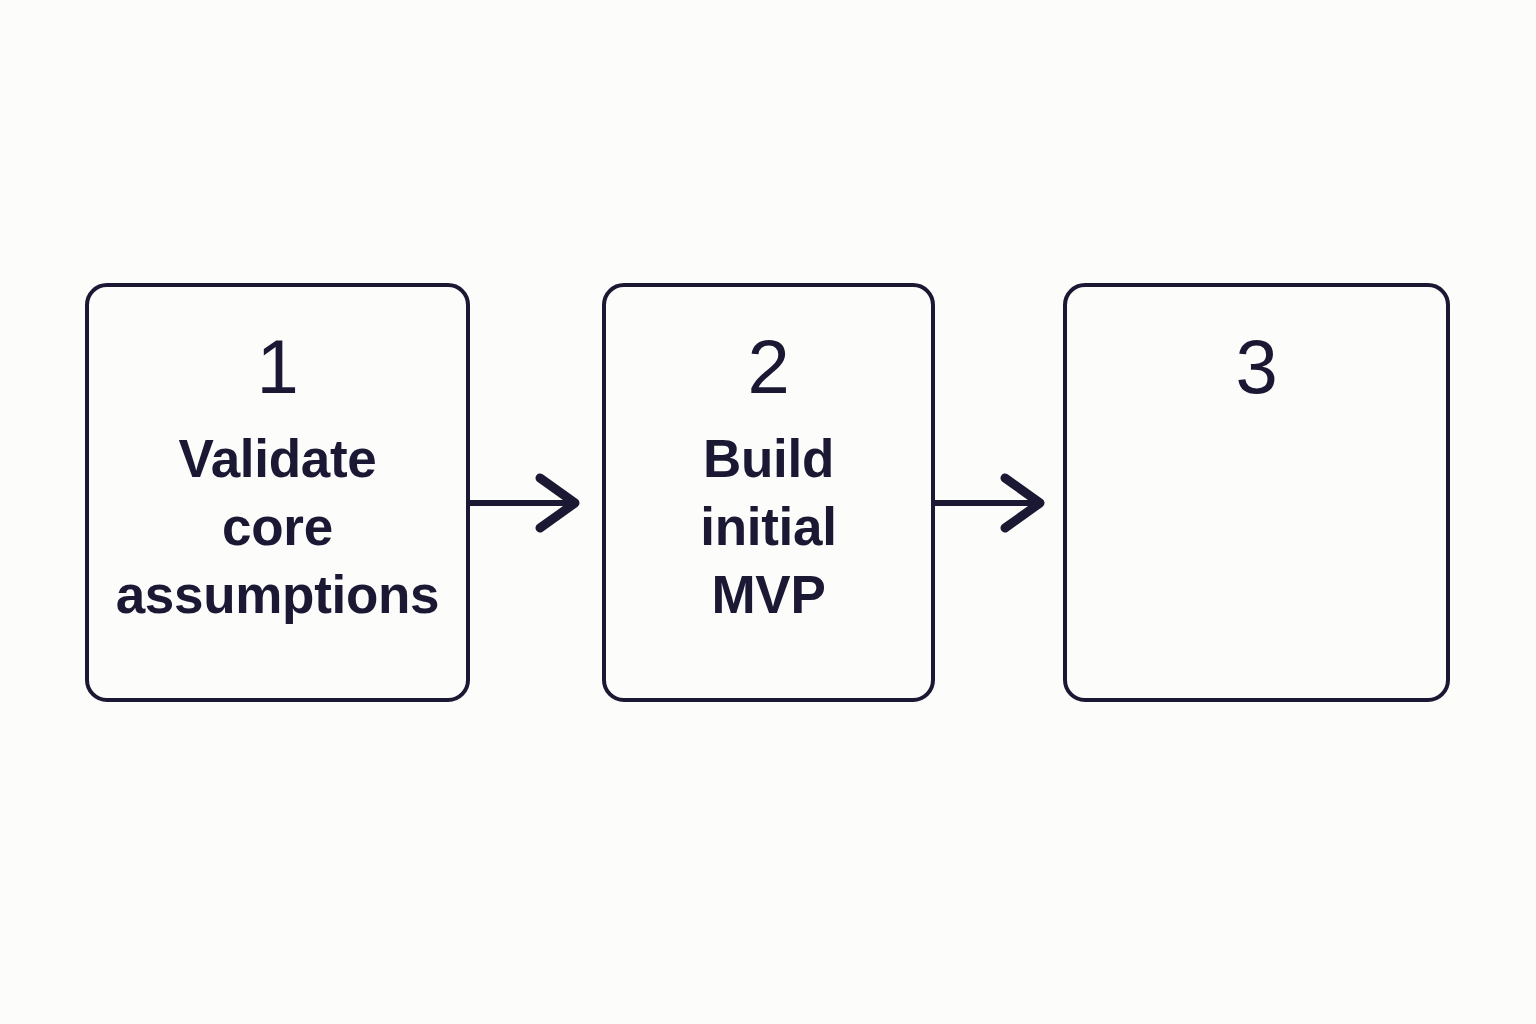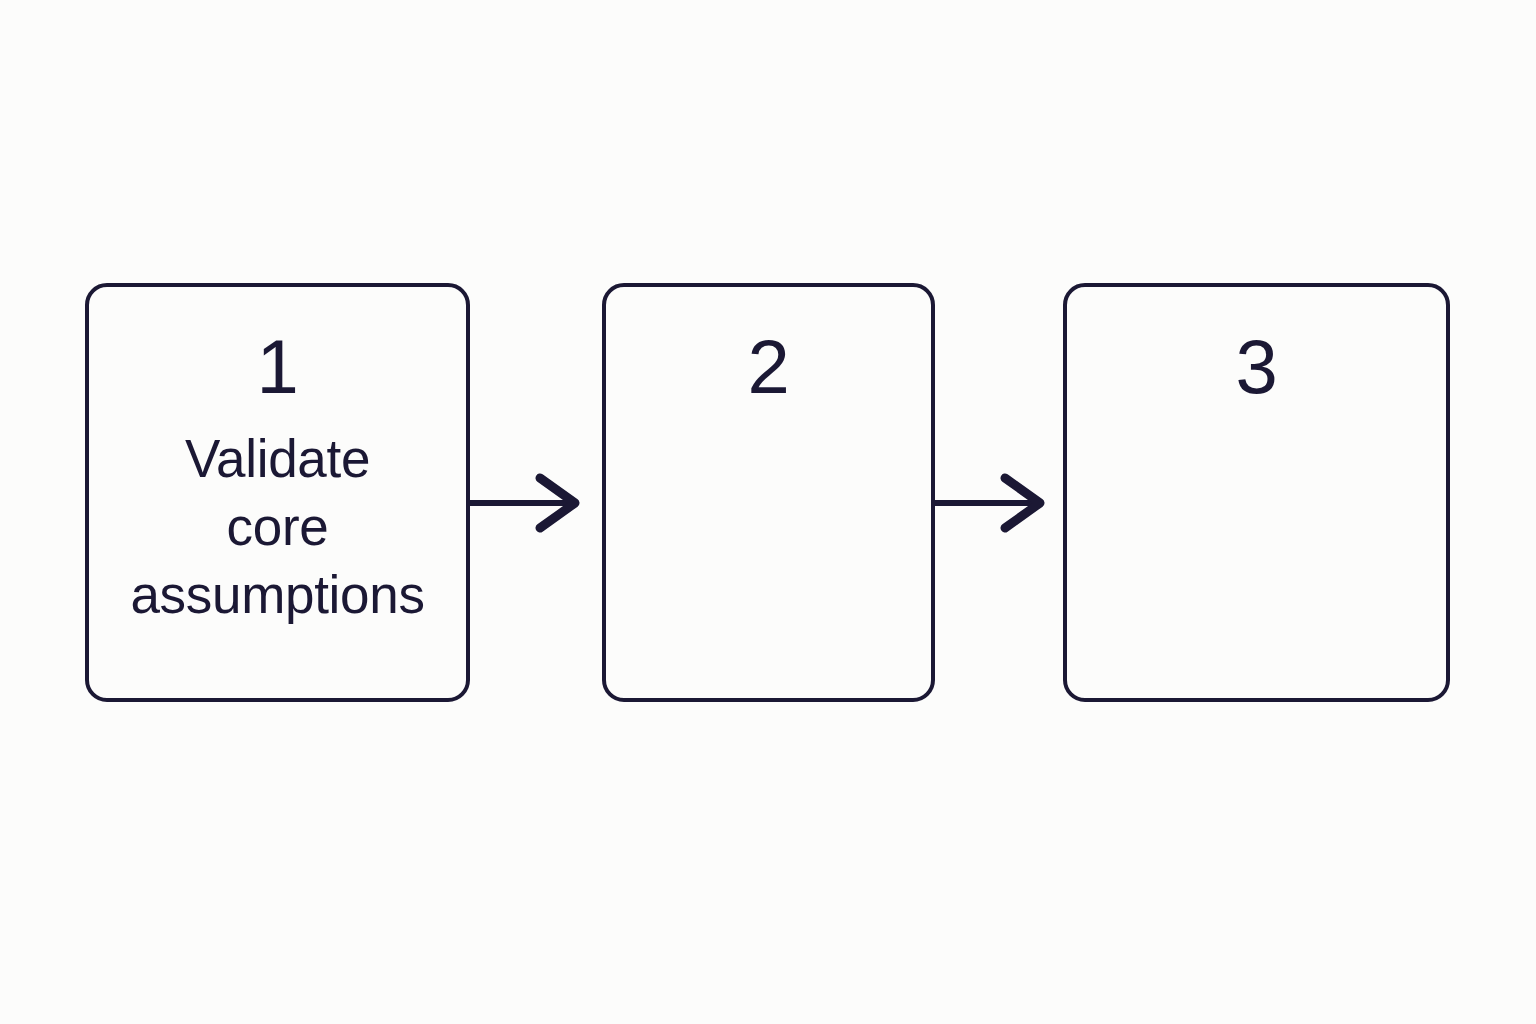--- a/index.html
+++ b/index.html
@@ -40,21 +40,21 @@
     line-height: 76px;
     font-weight: 400;
     text-align: center;
     letter-spacing: -0.5px;
   }
 
   .step-label {
     color: #1B1834;
     font-size: 53px;
     line-height: 68px;
-    font-weight: 400;
+    font-weight: 700;
     text-align: center;
     white-space: pre-line;
     letter-spacing: -0.3px;
   }
 
   
   #step-box-1 { left: 85px;   top: 283px; width: 385px; height: 419px; }
   #step-box-2 { left: 602px;  top: 283px; width: 333px; height: 419px; }
   #step-box-3 { left: 1063px; top: 283px; width: 387px; height: 419px; }
 
@@ -96,20 +96,23 @@
 
   <div id="connector-arrow-1" class="connector-arrow">
     <svg viewBox="0 0 112 66" preserveAspectRatio="none">
       <line x1="0" y1="33" x2="100" y2="33" stroke="#1B1834" stroke-width="6" stroke-linecap="butt"></line>
       <polyline points="70,8 105,33 70,58" fill="none" stroke="#1B1834" stroke-width="9" stroke-linecap="round" stroke-linejoin="round"></polyline>
     </svg>
   </div>
 
   <div id="step-box-2" class="step-box">
     <div class="step-number">2</div>
+    <div class="step-label">Build
+initial
+MVP</div>
   </div>
 
   <div id="connector-arrow-2" class="connector-arrow">
     <svg viewBox="0 0 112 66" preserveAspectRatio="none">
       <line x1="0" y1="33" x2="100" y2="33" stroke="#1B1834" stroke-width="6" stroke-linecap="butt"></line>
       <polyline points="70,8 105,33 70,58" fill="none" stroke="#1B1834" stroke-width="9" stroke-linecap="round" stroke-linejoin="round"></polyline>
     </svg>
   </div>
 
   <div id="step-box-3" class="step-box">

